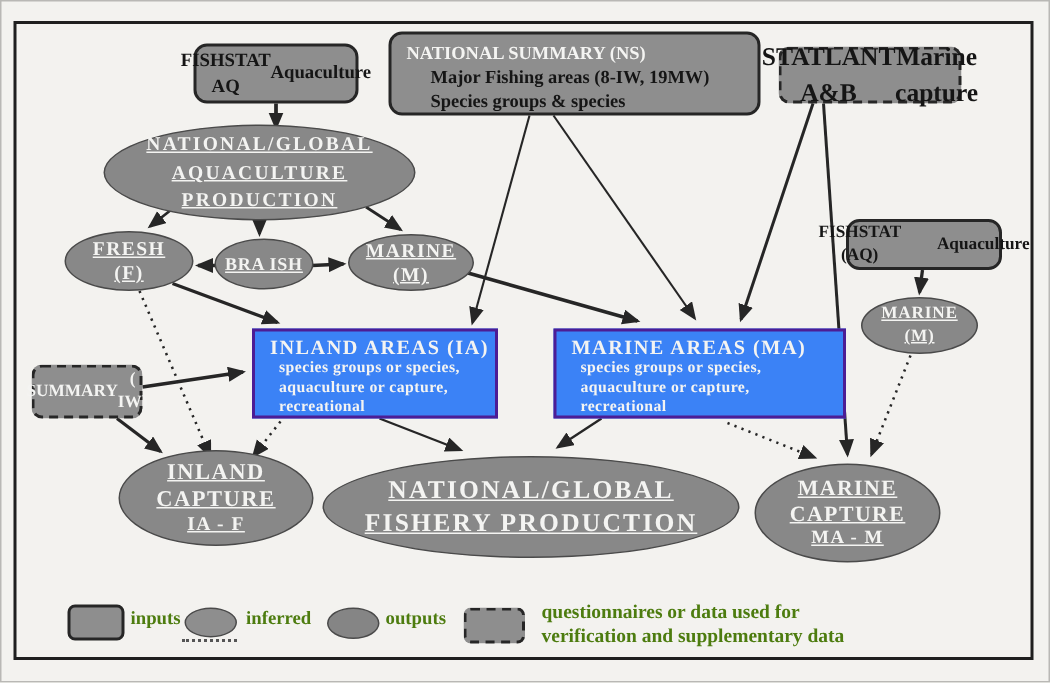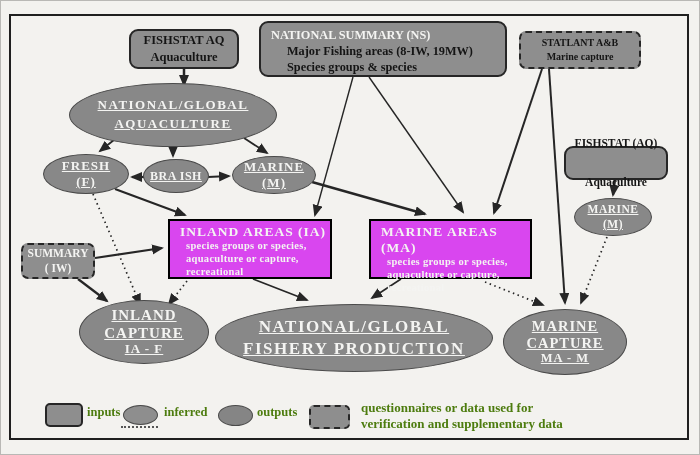--- a/index.html
+++ b/index.html
@@ -9,39 +9,39 @@
     overflow:hidden;border:1px solid #b9b8b5;box-sizing:border-box;
   }
   #frame{
     position:absolute;left:8px;top:13px;width:680px;height:426px;
     border:2px solid #1f1f1f;box-sizing:border-box;background:transparent;
   }
   #arrows{position:absolute;left:0;top:0;width:700px;height:455px;}
   .node{position:absolute;box-sizing:border-box;color:#f4f4f2;font-weight:bold;}
   .rbox{background:#8e8e8e;border:2px solid #262626;border-radius:9px;}
   .dbox{background:#8e8e8e;border:2px dashed #262626;border-radius:7px;}
-  .sqbox{background:#d946ef;border:2px solid #000000;}
+  .sqbox{background:#3b82f6;border:2px solid #4c1d95;}
   .ell{background:#888888;border:1.5px solid #4a4a4a;border-radius:50%;
        display:flex;flex-direction:column;align-items:center;justify-content:center;text-align:center;text-decoration:underline;}
-  .ctr{display:flex;flex-direction:column;align-items:center;justify-content:center;text-align:center;}
+  .ctr{display:flex;align-items:center;justify-content:center;text-align:center;}
   .darktxt{color:#151515;}
   
   #n-fishstat-aq-top{left:128px;top:28px;width:110px;height:40px;font-size:12.5px;line-height:1.4;}
   #n-national-summary{left:258px;top:20px;width:248px;height:56px;border-width:2.5px;
       padding:4px 0 0 10px;font-size:12.3px;line-height:1.32;}
   #n-national-summary .sub{padding-left:16px;}
-  #n-statlant{left:518px;top:30px;width:122px;height:38px;font-size:10px;line-height:1.4;}
+  #n-statlant{left:518px;top:30px;width:122px;height:38px;font-size:17px;line-height:1.4;}
   #n-aqua-production{left:68px;top:82px;width:208px;height:64px;font-size:13px;letter-spacing:1.5px;line-height:1.45;}
   #n-fresh{left:42px;top:153px;width:86px;height:40px;font-size:13px;letter-spacing:1px;line-height:1.25;}
   #n-brackish{left:142px;top:158px;width:66px;height:34px;font-size:12px;letter-spacing:.5px;}
   #n-marine-left{left:231px;top:155px;width:84px;height:38px;font-size:13px;letter-spacing:1px;line-height:1.25;}
   #n-fishstat-aq-right{left:563px;top:145px;width:104px;height:34px;font-size:11.5px;line-height:1.3;gap:24px;}
   #n-marine-right{left:573px;top:197px;width:78px;height:38px;font-size:11.5px;letter-spacing:.5px;line-height:1.3;}
   #n-inland-areas{left:167px;top:218px;width:164px;height:60px;padding:3px 0 0 10px;}
-  #n-marine-areas{left:368px;top:218px;width:163px;height:60px;padding:3px 0 0 10px;}
+  #n-marine-areas{left:368px;top:218px;width:195px;height:60px;padding:3px 0 0 10px;}
   .areas-title{font-size:13.5px;letter-spacing:1px;}
   .areas-sub{font-size:10.5px;line-height:1.22;padding-left:6px;letter-spacing:.3px;}
   #n-fishstat-iw{left:20px;top:242px;width:74px;height:36px;font-size:11.5px;line-height:1.3;}
   #n-inland-capture{left:78px;top:299px;width:130px;height:64px;font-size:15px;letter-spacing:1px;line-height:1.15;}
   #n-inland-capture .small{font-size:13px;}
   #n-fishery-production{left:214px;top:303px;width:278px;height:68px;font-size:17px;letter-spacing:1.5px;line-height:1.3;}
   #n-marine-capture{left:502px;top:308px;width:124px;height:66px;font-size:14.5px;letter-spacing:1px;line-height:1.15;}
   #n-marine-capture .small{font-size:12.5px;}
   
   .legend-item{position:absolute;color:#4d7c0f;font-weight:bold;font-size:12.5px;}
@@ -104,20 +104,21 @@
   </div>
 
   <div class="node dbox ctr darktxt" id="n-statlant">
     <div>STATLANT A&amp;B</div>
     <div>Marine capture</div>
   </div>
 
   <div class="node ell" id="n-aqua-production">
     <div>NATIONAL/GLOBAL</div>
     <div>AQUACULTURE</div>
+    <div>PRODUCTION</div>
   </div>
 
   <div class="node ell" id="n-fresh">
     <div>FRESH</div>
     <div>(F)</div>
   </div>
 
   <div class="node ell" id="n-brackish">
     <div>BRA ISH</div>
   </div>

